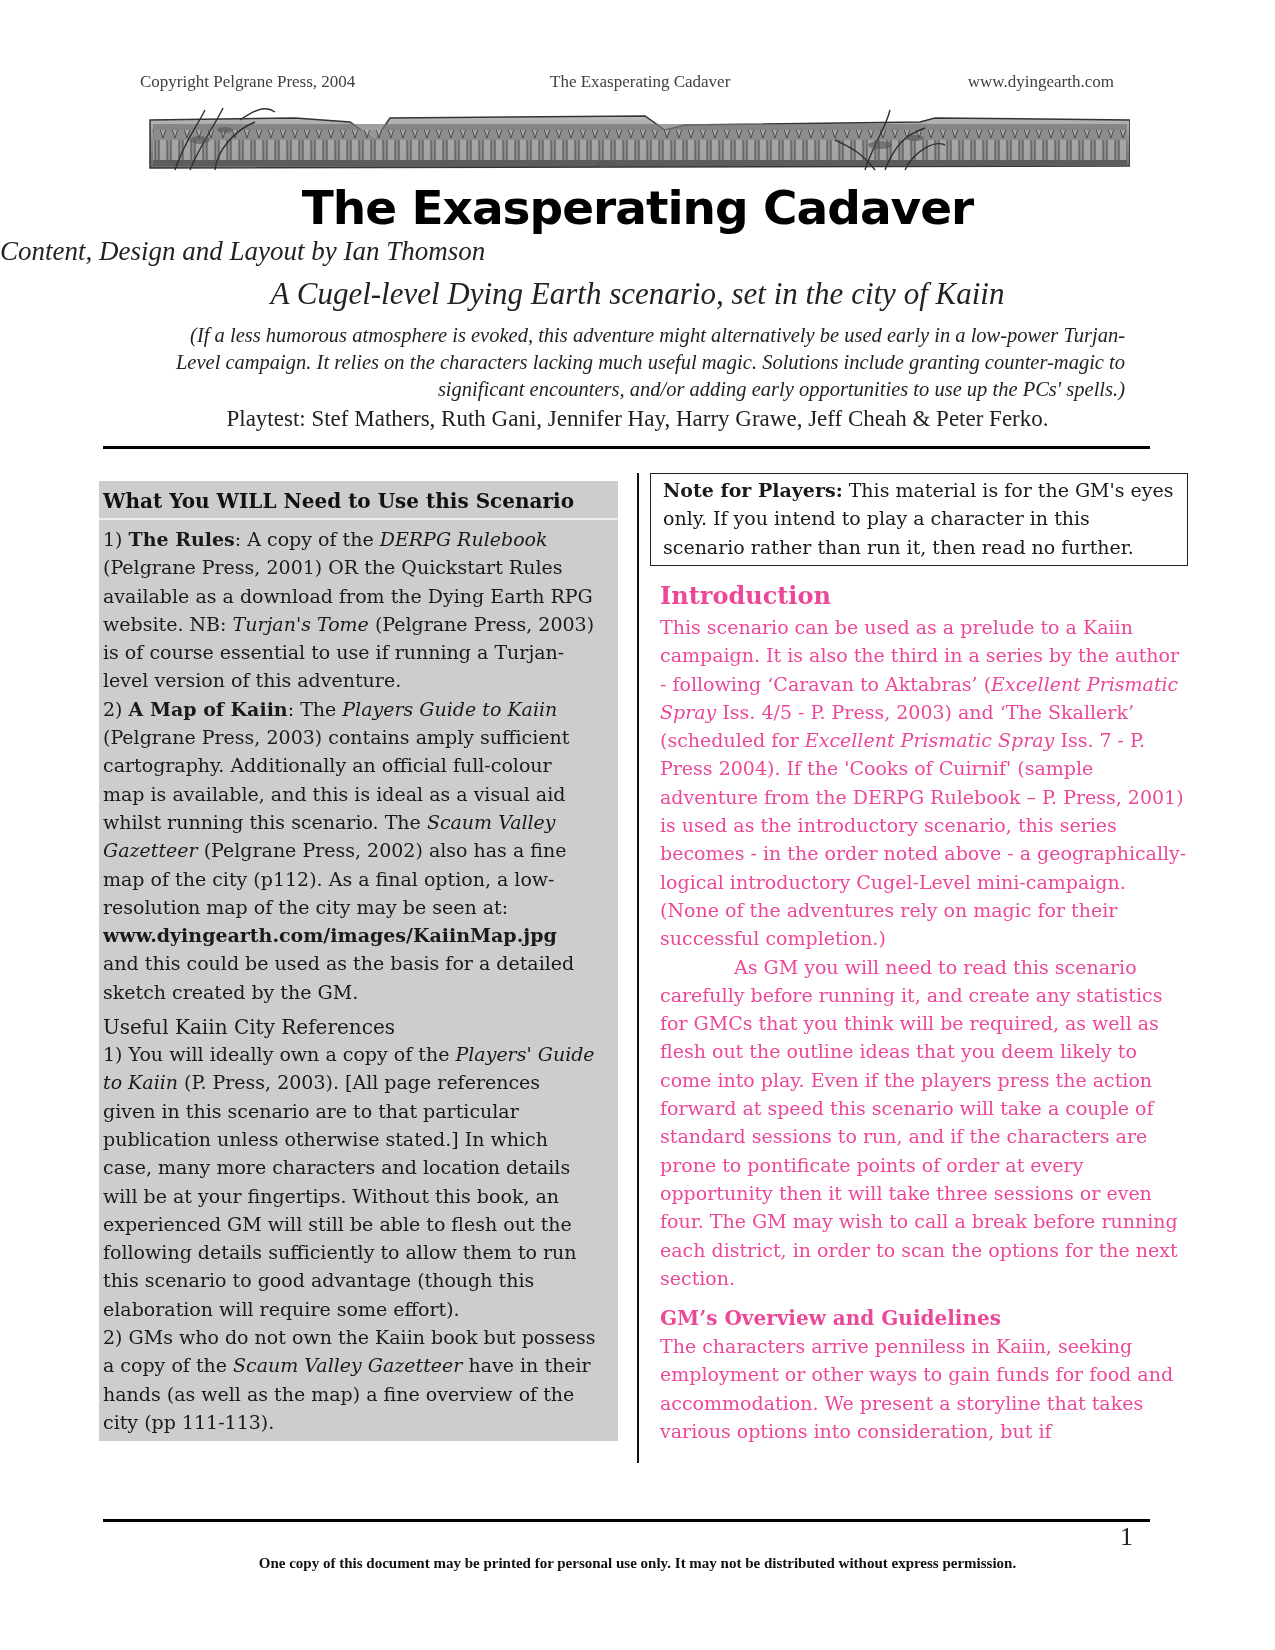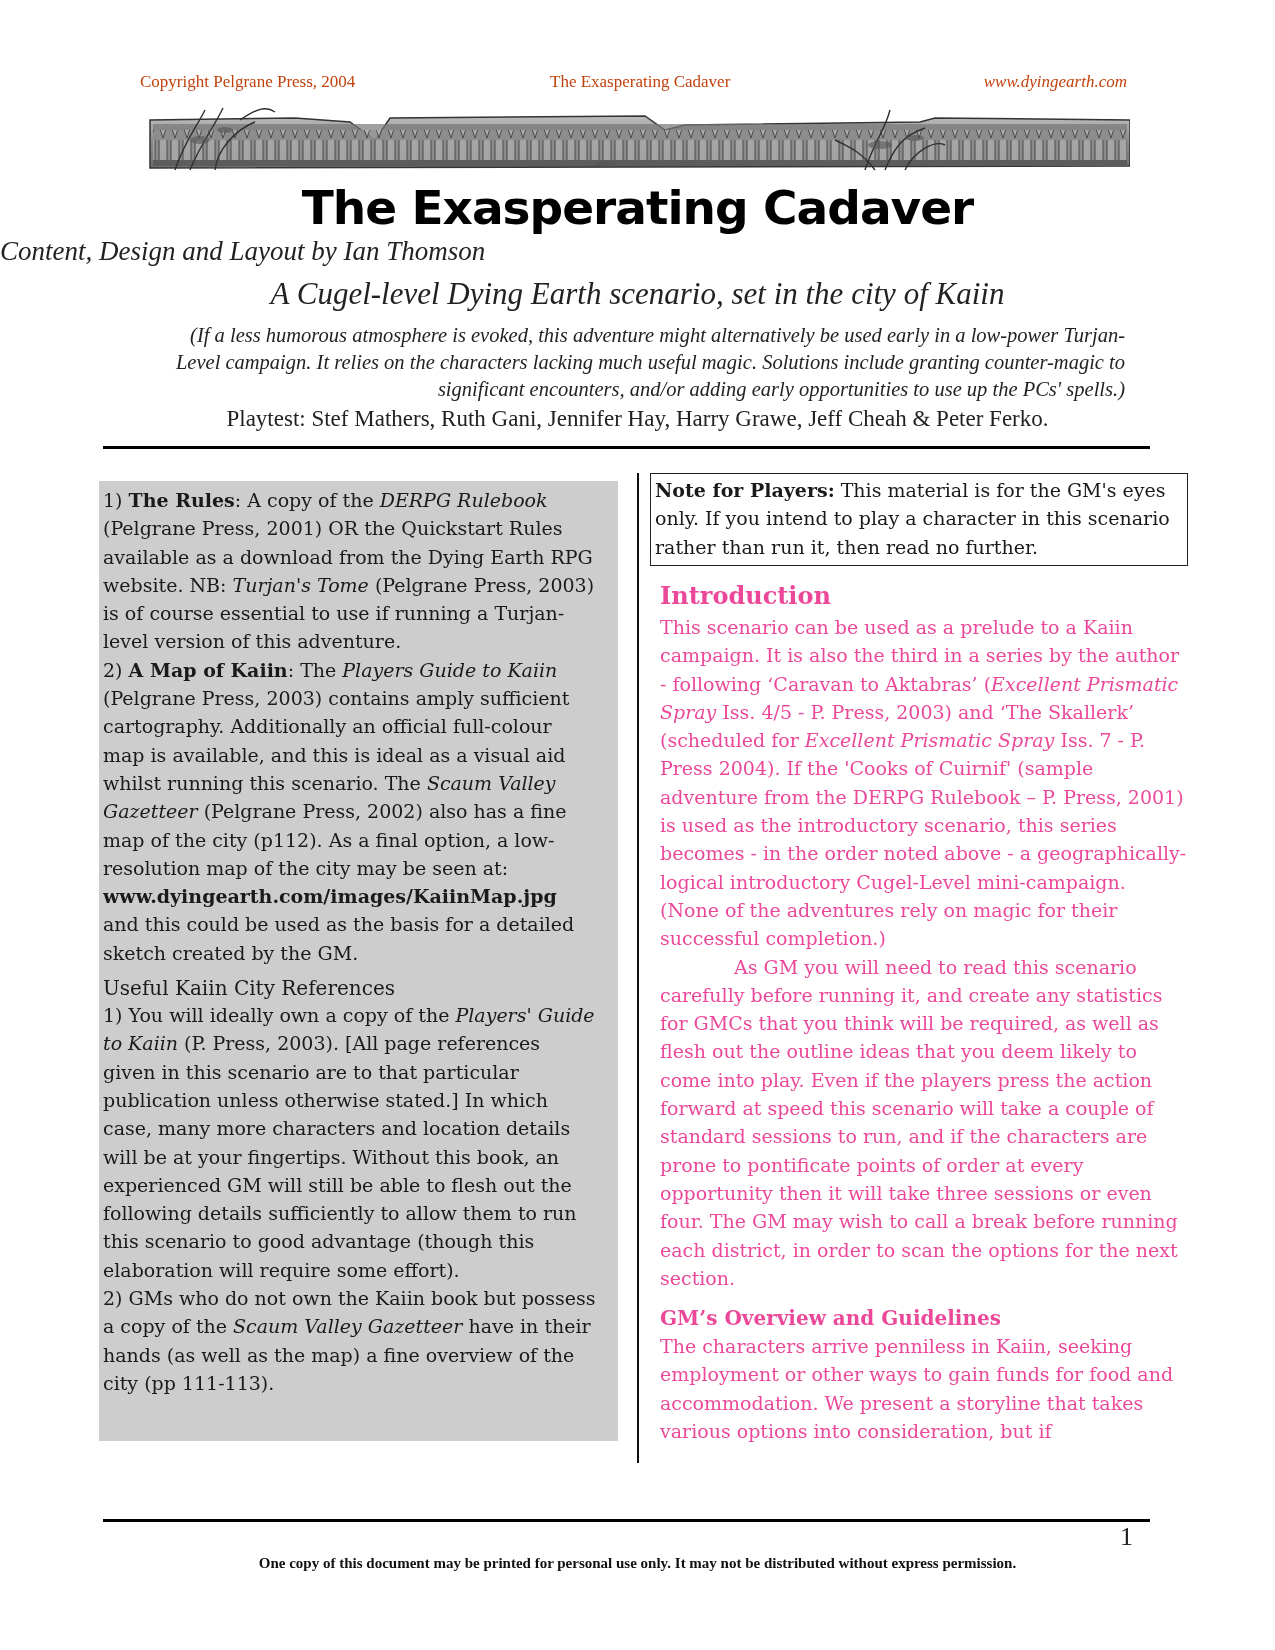--- a/index.html
+++ b/index.html
@@ -2,25 +2,25 @@
 <html><head>
 <meta charset="utf-8">
 <style>
   html, body { margin: 0; padding: 0; background: #ffffff; }
   body {
     width: 1275px; height: 1650px; position: relative; overflow: hidden;
     font-family: "DejaVu Serif", "Liberation Serif", serif; color: #111;
   }
   .hdr-row {
     position: absolute; top: 72px; left: 140px; width: 990px; height: 22px;
-    font-family: "Liberation Serif", serif; font-size: 17px; color: #c2410c;
+    font-family: "Liberation Serif", serif; font-size: 17px; color: #404040;
   }
   .hdr-left { position: absolute; left: 0; top: 0; }
   .hdr-mid { position: absolute; left: 410px; top: 0; }
-  .hdr-right { position: absolute; right: 3px; top: 0; font-style: italic; }
+  .hdr-right { position: absolute; right: 16px; top: 0; }
 
   .banner {
     position: absolute; top: 100px; left: 145px; width: 985px; height: 78px;
   }
 
   .title {
     position: absolute; top: 180px; left: 0; width: 1275px; text-align: center;
     font-family: "DejaVu Sans", "Liberation Sans", sans-serif; font-weight: bold;
     font-size: 47px; letter-spacing: -1px; color: #000;
   }
@@ -55,21 +55,21 @@
   }
   .left-box .sub-head {
     font-family: "DejaVu Serif", serif; font-weight: normal; font-size: 20px; margin-top: 8px; line-height: 26px;
   }
   .lb-body p { margin: 0; }
 
   .col-divider { position: absolute; top: 473px; left: 637px; width: 2px; height: 990px; background: #111; }
 
   .players-note {
     position: absolute; top: 473px; left: 650px; width: 538px; height: 93px;
-    border: 1.5px solid #222; box-sizing: border-box; padding: 2px 4px;
+    border: 1.5px solid #222; box-sizing: border-box; padding: 2px 12px;
     font-family: "DejaVu Serif", serif; font-size: 19px; line-height: 28.3px; color: #1a1a1a;
   }
 
   .right-col {
     position: absolute; top: 580px; left: 660px; width: 530px;
     font-family: "DejaVu Serif", serif; font-size: 19px; line-height: 28.3px; color: #ec4899;
   }
   .right-col h2 {
     margin: 0 0 1px 0; font-size: 24px; font-weight: bold; line-height: 32px;
   }
@@ -135,20 +135,21 @@
 </div>
 
 <div class="title">The Exasperating Cadaver</div>
 <div class="byline">Content, Design and Layout by Ian Thomson</div>
 <div class="subtitle">A Cugel-level Dying Earth scenario, set in the city of Kaiin</div>
 <div class="note-italic">(If a less humorous atmosphere is evoked, this adventure might alternatively be used early in a low-power Turjan-Level campaign. It relies on the characters lacking much useful magic. Solutions include granting counter-magic to significant encounters, and/or adding early opportunities to use up the PCs' spells.)</div>
 <div class="playtest">Playtest: Stef Mathers, Ruth Gani, Jennifer Hay, Harry Grawe, Jeff Cheah &amp; Peter Ferko.</div>
 <div class="rule-top"></div>
 
 <div class="left-box">
+  <div class="lb-head">What You WILL Need to Use this Scenario</div>
   <div class="lb-body">
     <p><span>1) </span><b>The Rules</b><span>: A copy of the </span><i>DERPG Rulebook</i><span> (Pelgrane Press, 2001) OR the Quickstart Rules available as a download from the Dying Earth RPG website. NB: </span><i>Turjan's Tome</i><span> (Pelgrane Press, 2003) is of course essential to use if running a Turjan-level version of this adventure.</span></p>
     <p><span>2) </span><b>A Map of Kaiin</b><span>: The </span><i>Players Guide to Kaiin</i><span> (Pelgrane Press, 2003) contains amply sufficient cartography. Additionally an official full-colour map is available, and this is ideal as a visual aid whilst running this scenario. The </span><i>Scaum Valley Gazetteer</i><span> (Pelgrane Press, 2002) also has a fine map of the city (p112). As a final option, a low-resolution map of the city may be seen at:</span><br><b>www.dyingearth.com/images/KaiinMap.jpg</b><br><span>and this could be used as the basis for a detailed sketch created by the GM.</span></p>
     <div class="sub-head">Useful Kaiin City References</div>
     <p><span>1) You will ideally own a copy of the </span><i>Players' Guide to Kaiin</i><span> (P. Press, 2003). [All page references given in this scenario are to that particular publication unless otherwise stated.] In which case, many more characters and location details will be at your fingertips. Without this book, an experienced GM will still be able to flesh out the following details sufficiently to allow them to run this scenario to good advantage (though this elaboration will require some effort).</span></p>
     <p><span>2) GMs who do not own the Kaiin book but possess a copy of the </span><i>Scaum Valley Gazetteer</i><span> have in their hands (as well as the map) a fine overview of the city (pp 111-113).</span></p>
   </div>
 </div>
 
 <div class="col-divider"></div>

